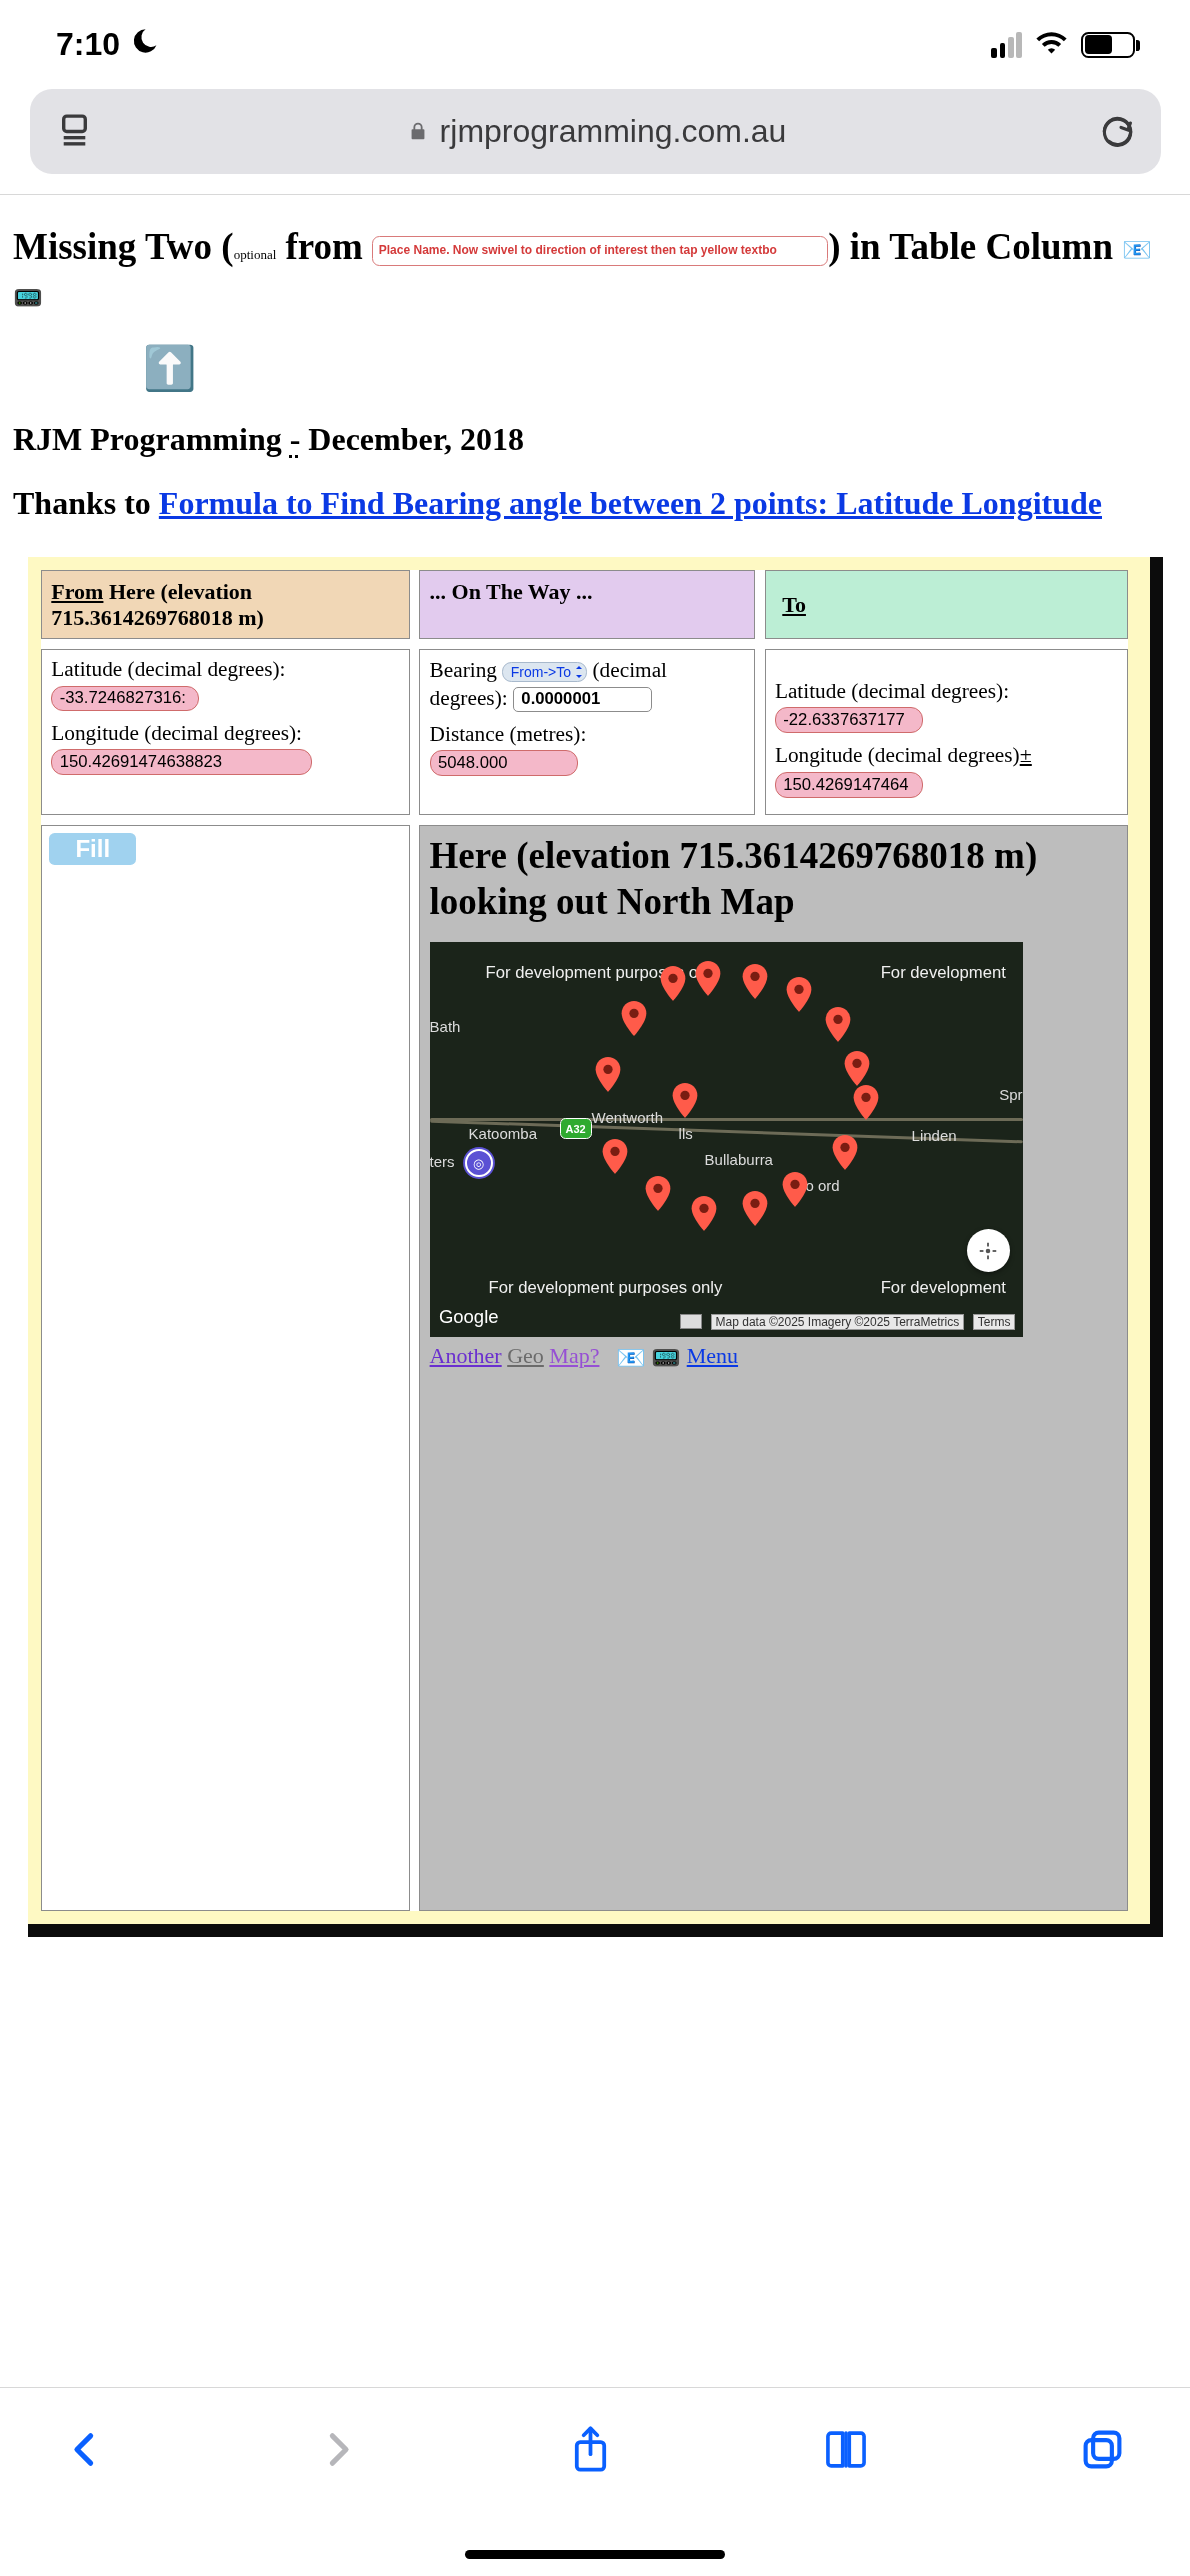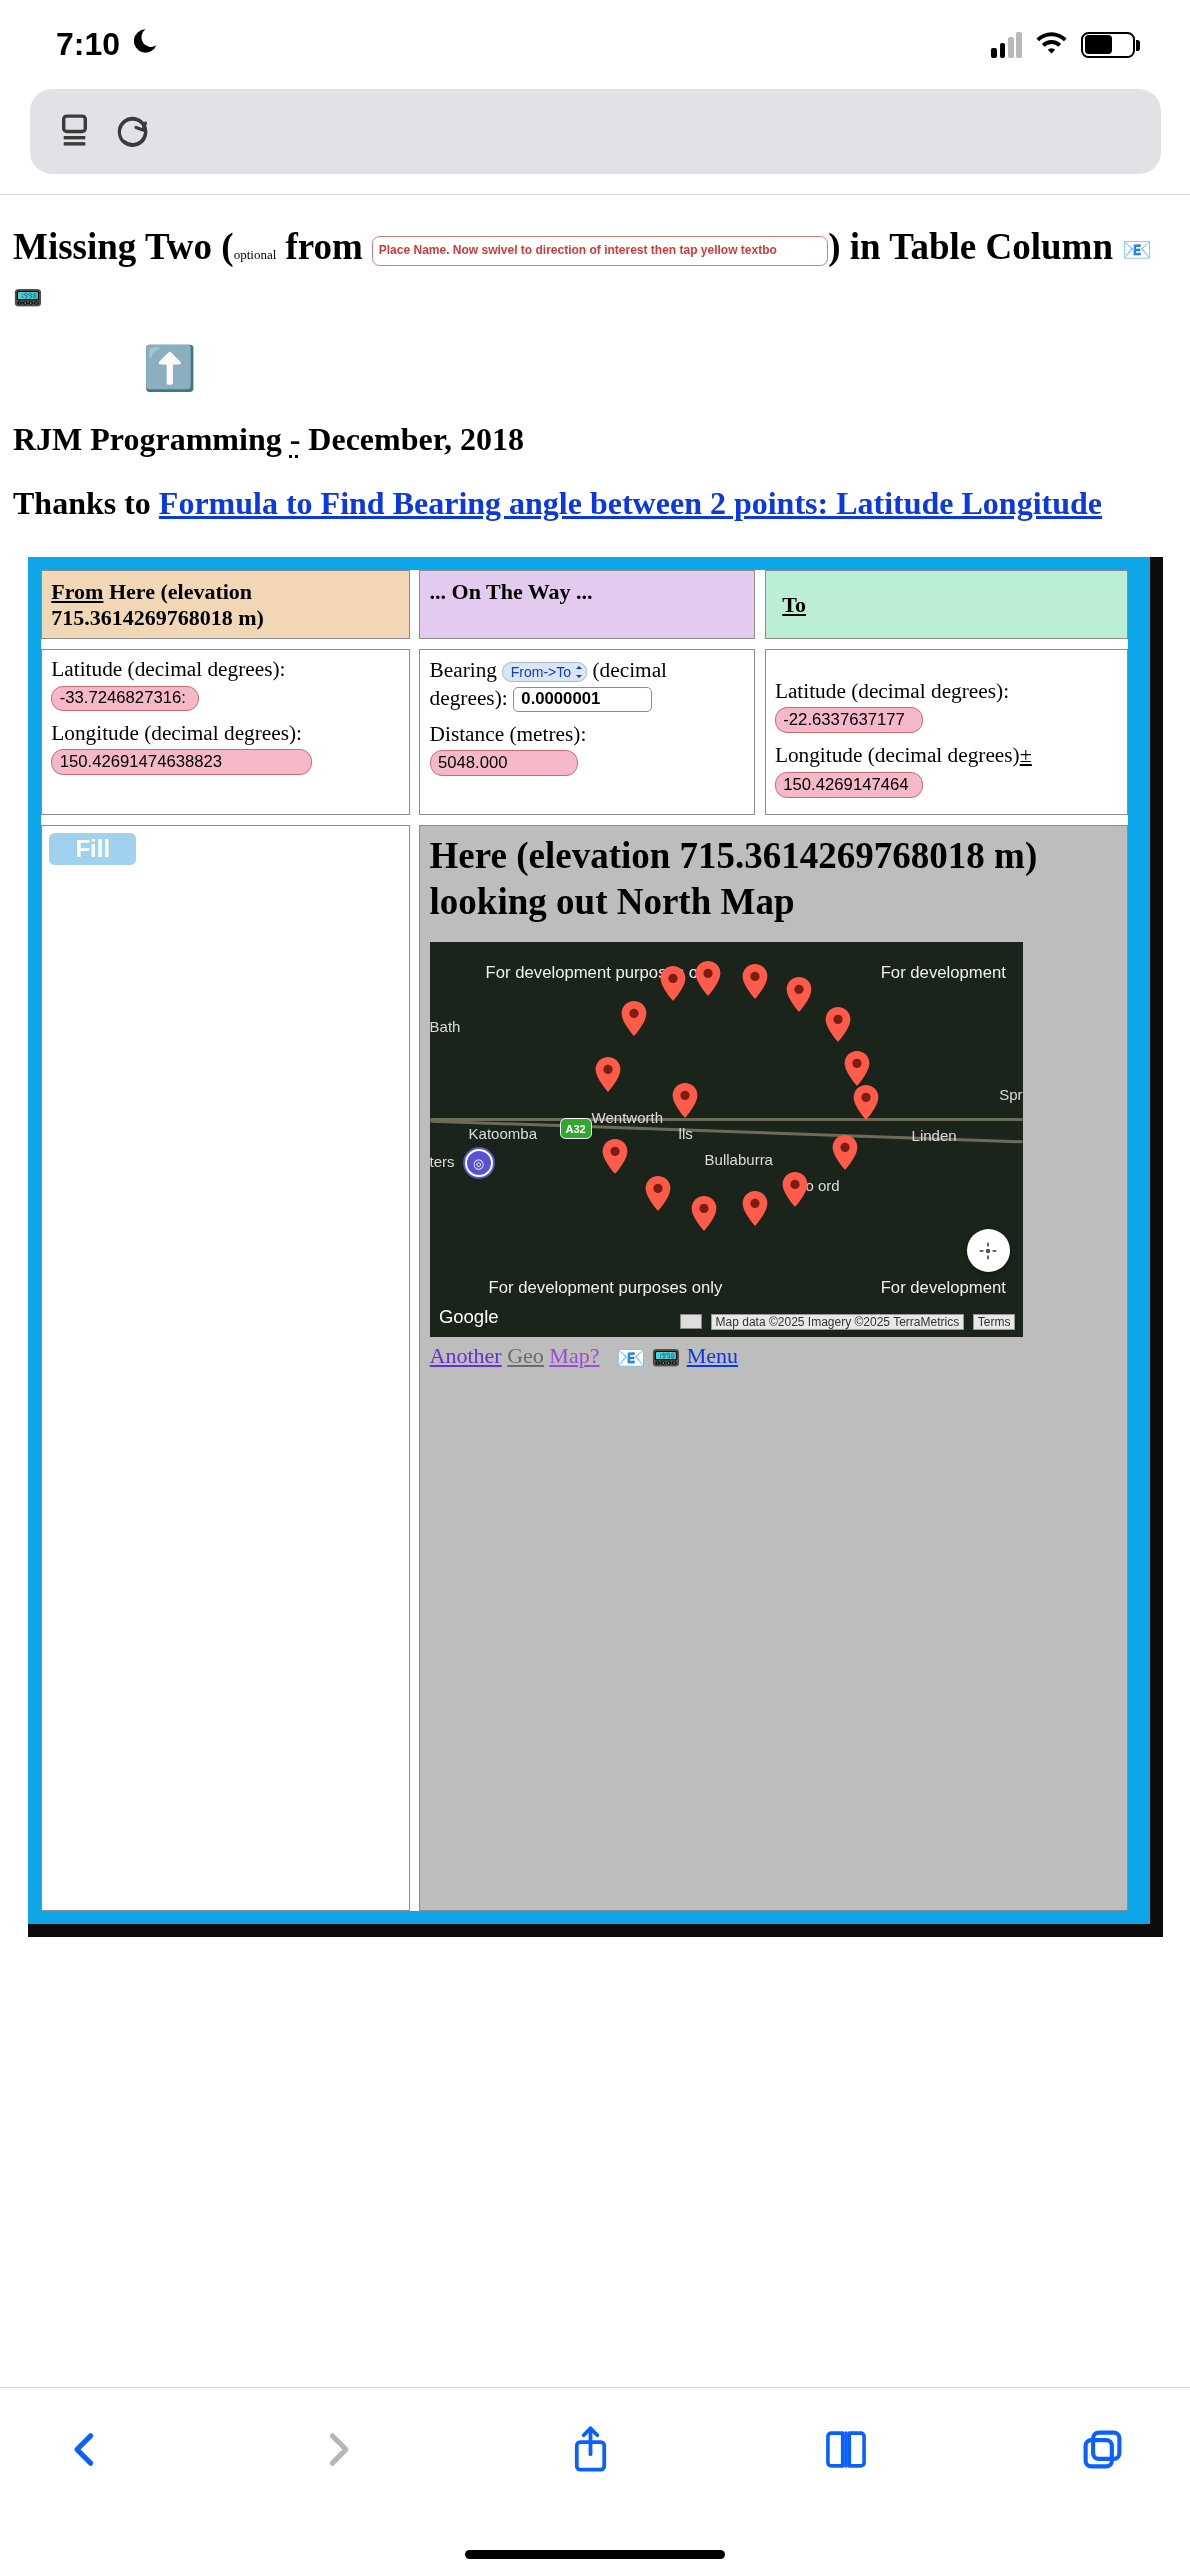--- a/index.html
+++ b/index.html
@@ -34,21 +34,21 @@
     .icon-chip { display:inline-block; vertical-align:middle; font-size:24px; }
     .icon-chip.pager { filter:hue-rotate(90deg); }
     .up-arrow-btn { display:inline-block; margin:24px 0 0 130px; font-size:43px; }
 
     h2 { font-family:"Times New Roman",serif; font-weight:700; font-size:32px; margin-top:28px; }
     h2 .dash { text-decoration:underline dotted; text-underline-offset:4.6px; }
     .thanks { font-family:Liberation Serif, serif; font-weight:700; font-size:32px; margin-top:24px; line-height:1.35; }
     .thanks a { color:#0a39e4; text-decoration:underline; }
 
     
-    .frame { margin:32px 15px 0 15px; border-right:13px solid #0c0c0c; border-bottom:13px solid #0c0c0c; background:#0ea5e9; padding:13px 22px 13px 13px; }
+    .frame { margin:32px 15px 0 15px; border-right:13px solid #0c0c0c; border-bottom:13px solid #0c0c0c; background:#fef9c3; padding:13px 22px 13px 13px; }
     .frame-inner { background:#fff; }
 
     .row { display:flex; gap:9.3px; }
     .row + .row { margin-top:9.3px; }
     .cell { border:1.9px solid #8c8c8c; padding:7.4px 9.3px; font-family:"Times New Roman",serif; font-size:22px; }
     .head-from { background:#f1d7b6; flex:0 0 369px; font-weight:700; }
     .head-from u { text-decoration:underline; }
     .head-way  { background:#e2cbee; flex:0 0 336px; font-weight:700; display:flex; align-items:flex-start; }
     .head-to   { background:#bceed5; flex:1; font-weight:700; display:flex; align-items:center; }
     .head-to span { text-decoration:underline; margin-left:7.4px; }
@@ -137,20 +137,28 @@
 </div>
 
 <div class="addr-bar">
   <span class="addr-icon">
     <svg width="37" height="37" viewBox="0 0 24 24" fill="none" stroke="#3a3a3c" stroke-width="2.2">
         <rect x="5" y="2" width="14" height="10" rx="2"></rect>
         <line x1="5" y1="16" x2="19" y2="16"></line>
         <line x1="5" y1="20" x2="19" y2="20"></line>
       </svg>
   </span>
+  <div class="addr-center">
+    <span>
+      <svg width="22" height="22" viewBox="0 0 24 24">
+          <path fill="#6b6b6e" d="M17 10V8a5 5 0 0 0-10 0v2H6a1 1 0 0 0-1 1v9a1 1 0 0 0 1 1h12a1 1 0 0 0 1-1v-9a1 1 0 0 0-1-1h-1zm-8-2a3 3 0 0 1 6 0v2H9V8z"></path>
+        </svg>
+    </span>
+    <span>rjmprogramming.com.au</span>
+  </div>
   <span class="addr-icon">
     <svg width="35" height="35" viewBox="0 0 24 24" fill="none" stroke="#3a3a3c" stroke-width="2.2" stroke-linecap="round">
         <path d="M3 12a9 9 0 1 1 3 6.7"></path>
         <polyline points="3 4 3 12 11 12" transform="rotate(30 6 10)" opacity="0"></polyline>
         <path d="M20 5v5h-5" transform="rotate(20 17 8)"></path>
         <path d="M20.5 9.5 A9 9 0 1 0 21 12"></path>
       </svg>
   </span>
 </div>
 

